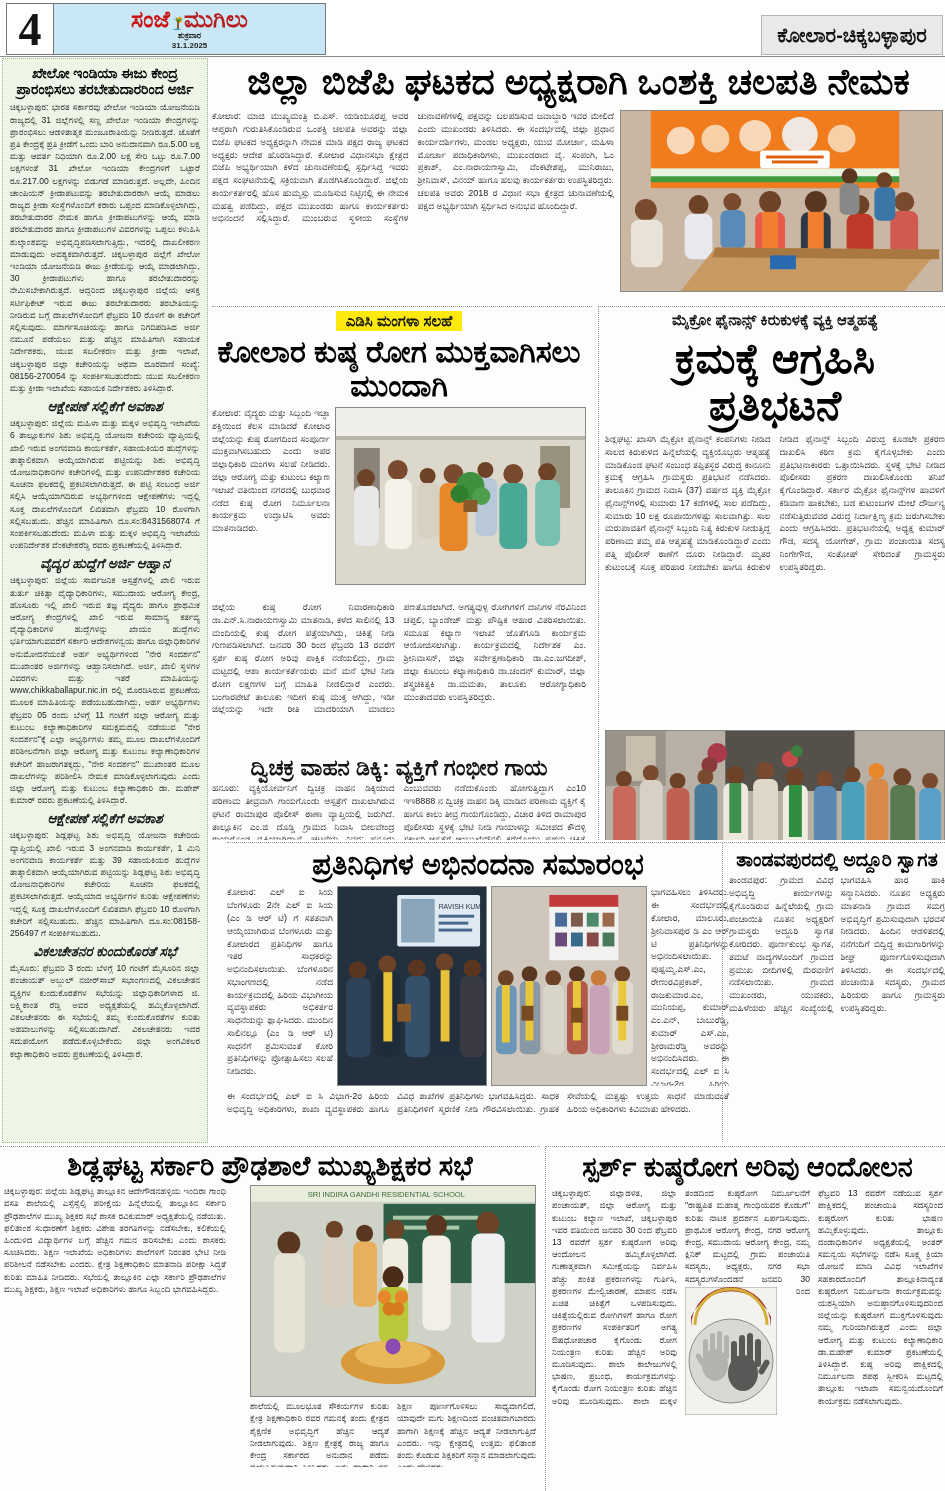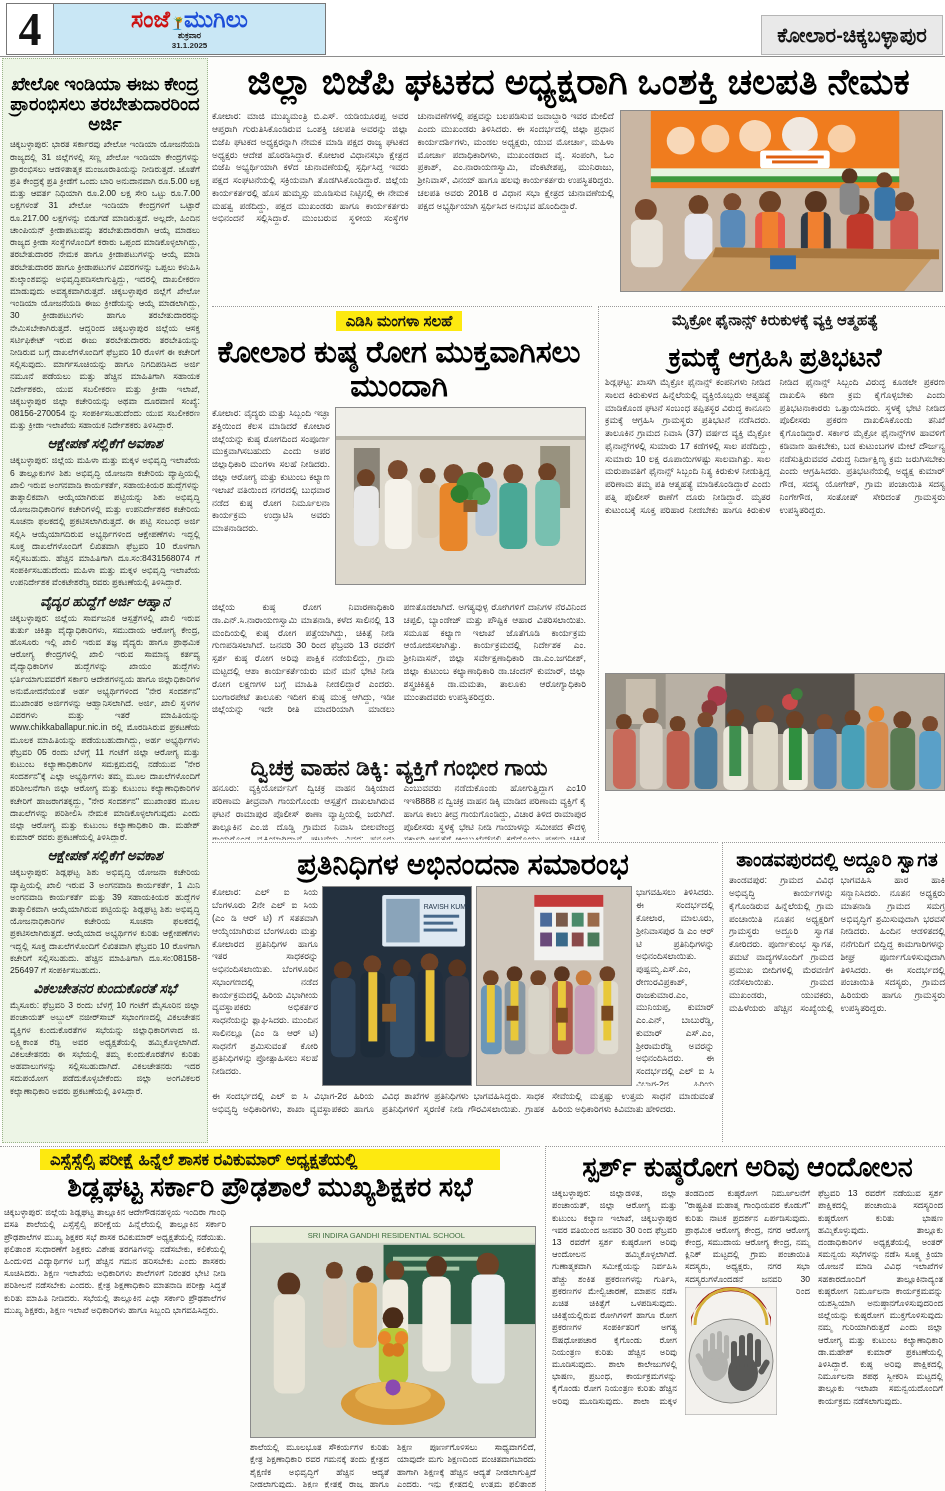--- a/index.html
+++ b/index.html
@@ -6,76 +6,76 @@
   #page{position:relative;width:945px;height:1491px;background:#fdfdfb;margin:0 auto;
         font-family:"Liberation Sans",sans-serif;color:#141414;overflow:hidden;}
   
   #masthead{position:absolute;left:0;top:0;width:945px;height:56px;border-bottom:1px solid #8c8c8c;background:#fff;}
   .mast-left{position:absolute;left:6px;top:3px;width:318px;height:50px;border:1px solid #777;display:flex;}
   .mast-num{width:46px;background:#fff;display:flex;align-items:center;justify-content:center;
             font-size:46px;font-weight:bold;font-family:"Liberation Serif",serif;border-right:1px solid #777;}
   .mast-logo{flex:1;background:#c9e7f5;display:flex;flex-direction:column;align-items:center;justify-content:center;}
   .mast-name{font-size:23px;font-weight:bold;line-height:1;}
   .mast-name .red{color:#cc1111;}
-  .mast-name .blk{color:#1d4ed8;}
+  .mast-name .blk{color:#b91c1c;}
   .palm{display:inline-block;width:14px;height:16px;vertical-align:middle;}
   .mast-sub{font-size:8px;line-height:1.2;font-weight:bold;color:#222;}
   .mast-right{position:absolute;right:2px;top:15px;width:180px;height:38px;background:#e9e9e9;border:1px solid #b5b5b5;
               display:flex;align-items:center;justify-content:center;font-size:20px;font-weight:bold;}
   
   .art{position:absolute;box-sizing:border-box;overflow:hidden;}
   .body-txt{font-size:9px;line-height:1.42;text-align:justify;color:#1c1c1c;overflow:hidden;}
   .kicker-yellow{display:table;margin:0 auto;background:#fde910;font-weight:bold;padding:1px 10px;}
   .kicker-plain{text-align:center;font-weight:bold;}
   .hl{font-weight:bold;text-align:center;line-height:1.12;color:#000;}
   .photo{position:relative;background:#cfc5b8;border:1px solid #8a8a8a;overflow:hidden;box-sizing:border-box;}
   .photo svg{display:block;width:100%;height:100%;}
   
   #leftcol{left:2px;top:58px;width:206px;height:1085px;background:#edf5e6;border:1px dotted #9ab48a;padding:5px 7px;}
-  #leftcol .hl{font-size:18px;margin:10px 0 4px;}
+  #leftcol .hl{font-size:14px;margin:2px 0 4px;}
   #leftcol .sub-hl{font-size:13.5px;font-weight:bold;text-align:center;margin:5px 0 2px;font-style:italic;}
   #leftcol .body-txt{font-size:8.6px;}
   
   #topart{left:212px;top:58px;width:733px;height:246px;padding-top:4px;}
   #topart .hl{font-size:36px;}
   .toprow{display:flex;gap:6px;margin-top:8px;}
   #topart .cols{width:402px;column-count:2;column-gap:9px;height:180px;}
   
   #lep{left:212px;top:306px;width:380px;height:534px;border-top:1px dotted #999;padding:4px 6px 0 0;}
   #lep .kicker-yellow{font-size:15px;}
   #lep .hl{font-size:30px;margin:4px 0 5px;}
   .leprow{display:flex;gap:5px;height:178px;}
   .leprow .body-txt{width:118px;}
   #lep .cols2{column-count:2;column-gap:9px;height:150px;margin-top:16px;}
   #acc-hl{font-size:22px;font-weight:600;text-align:center;margin:5px 0 3px;line-height:1.05;}
   #acc-body{column-count:2;column-gap:9px;height:108px;}
   
   #fin{left:598px;top:306px;width:347px;height:534px;border-top:1px dotted #999;border-left:1px dotted #999;padding:4px 0 0 6px;}
   #fin .kicker-plain{font-size:15px;}
-  #fin .hl{font-size:26px;margin:14px 0 4px;}
+  #fin .hl{font-size:42px;margin:6px 0 4px;}
   #fin .cols2{column-count:2;column-gap:9px;height:292px;}
   #fin .photo{height:118px;margin-top:5px;}
   
-  #fel{left:212px;top:842px;width:506px;height:300px;border-top:1px dotted #999;padding:2px 4px 0 0;}
+  #fel{left:227px;top:842px;width:506px;height:300px;border-top:1px dotted #999;padding:2px 4px 0 0;}
   #fel .hl{font-size:29px;margin:3px 0 6px;}
   .felrow{display:flex;gap:4px;height:200px;}
   .felrow .tcol{width:106px;}
   .felrow .tcol2{flex:1;}
   #fel .cols3{column-count:3;column-gap:8px;height:54px;margin-top:4px;}
   
   #tan{left:722px;top:842px;width:223px;height:300px;border-top:1px dotted #999;border-left:1px dotted #999;padding:4px 0 0 6px;}
   #tan .hl{font-size:19px;margin:2px 0 4px;}
   #tan .cols2{column-count:2;column-gap:7px;height:260px;}
   
   #sch{left:0;top:1146px;width:540px;height:345px;border-top:1px dotted #999;padding:2px 4px 0 4px;}
   #sch .kicker-yellow{font-size:16.5px;width:440px;}
   #sch .hl{font-size:27px;margin:2px 0 4px;}
   .schrow{display:flex;gap:24px;height:282px;}
   .schrow .tcol{width:222px;font-size:8.6px;}
-  .sch-right{flex:1;display:flex;flex-direction:column;gap:3px;margin-top:20px;}
+  .sch-right{flex:1;display:flex;flex-direction:column;gap:3px;}
   .sch-right .photo{height:212px;}
   .sch-right .cols2{column-count:2;column-gap:8px;flex:1;font-size:8.6px;}
   
   #spa{left:545px;top:1146px;width:400px;height:345px;border-top:1px dotted #999;border-left:1px dotted #999;padding:2px 2px 0 6px;}
   #spa .hl{font-size:27px;margin:3px 0 5px;}
   #spa .cols3{column-count:3;column-gap:8px;height:300px;font-size:8.6px;}
   #lep-logo{display:inline-block;width:92px;height:128px;vertical-align:top;margin:2px 0;}
 </style>
 </head>
 <body>
@@ -318,21 +318,20 @@
     </div>
     <div class="cols3 body-txt">ಈ ಸಂದರ್ಭದಲ್ಲಿ ಎಲ್ ಐ ಸಿ ವಿಭಾಗ-2ರ ಹಿರಿಯ ಅಭಿವೃದ್ಧಿ ಅಧಿಕಾರಿಗಳು, ಶಾಖಾ ವ್ಯವಸ್ಥಾಪಕರು ಹಾಗೂ ವಿವಿಧ ಶಾಖೆಗಳ ಪ್ರತಿನಿಧಿಗಳು ಭಾಗವಹಿಸಿದ್ದರು. ಸಾಧಕ ಪ್ರತಿನಿಧಿಗಳಿಗೆ ಸ್ಮರಣಿಕೆ ನೀಡಿ ಗೌರವಿಸಲಾಯಿತು. ಗ್ರಾಹಕ ಸೇವೆಯಲ್ಲಿ ಮತ್ತಷ್ಟು ಉತ್ತಮ ಸಾಧನೆ ಮಾಡುವಂತೆ ಹಿರಿಯ ಅಧಿಕಾರಿಗಳು ಕಿವಿಮಾತು ಹೇಳಿದರು.</div>
   </div>
 
   <div id="tan" class="art">
     <div class="hl">ತಾಂಡವಪುರದಲ್ಲಿ ಅದ್ದೂರಿ ಸ್ವಾಗತ</div>
     <div class="cols2 body-txt">ತಾಂಡವಪುರ: ಗ್ರಾಮದ ವಿವಿಧ ಅಭಿವೃದ್ಧಿ ಕಾರ್ಯಗಳನ್ನು ಕೈಗೊಂಡಿರುವ ಹಿನ್ನೆಲೆಯಲ್ಲಿ ಗ್ರಾಮ ಪಂಚಾಯಿತಿ ನೂತನ ಅಧ್ಯಕ್ಷರಿಗೆ ಗ್ರಾಮಸ್ಥರು ಅದ್ದೂರಿ ಸ್ವಾಗತ ಕೋರಿದರು. ಪೂರ್ಣಕುಂಭ ಸ್ವಾಗತ, ತಮಟೆ ವಾದ್ಯಗಳೊಂದಿಗೆ ಗ್ರಾಮದ ಪ್ರಮುಖ ಬೀದಿಗಳಲ್ಲಿ ಮೆರವಣಿಗೆ ನಡೆಸಲಾಯಿತು. ಗ್ರಾಮದ ಮುಖಂಡರು, ಯುವಕರು, ಮಹಿಳೆಯರು ಹೆಚ್ಚಿನ ಸಂಖ್ಯೆಯಲ್ಲಿ ಭಾಗವಹಿಸಿ ಹಾರ ಹಾಕಿ ಸನ್ಮಾನಿಸಿದರು. ನೂತನ ಅಧ್ಯಕ್ಷರು ಮಾತನಾಡಿ ಗ್ರಾಮದ ಸಮಗ್ರ ಅಭಿವೃದ್ಧಿಗೆ ಶ್ರಮಿಸುವುದಾಗಿ ಭರವಸೆ ನೀಡಿದರು. ಹಿಂದಿನ ಆಡಳಿತದಲ್ಲಿ ನನೆಗುದಿಗೆ ಬಿದ್ದಿದ್ದ ಕಾಮಗಾರಿಗಳನ್ನು ಶೀಘ್ರ ಪೂರ್ಣಗೊಳಿಸುವುದಾಗಿ ತಿಳಿಸಿದರು. ಈ ಸಂದರ್ಭದಲ್ಲಿ ಪಂಚಾಯಿತಿ ಸದಸ್ಯರು, ಗ್ರಾಮದ ಹಿರಿಯರು ಹಾಗೂ ಗ್ರಾಮಸ್ಥರು ಉಪಸ್ಥಿತರಿದ್ದರು.</div>
   </div>
 
   <div id="sch" class="art">
-    <div class="kicker-yellow">ಎಸ್ಸೆಸ್ಸೆಲ್ಸಿ ಪರೀಕ್ಷೆ ಹಿನ್ನೆಲೆ ಶಾಸಕ ರವಿಕುಮಾರ್ ಅಧ್ಯಕ್ಷತೆಯಲ್ಲಿ</div>
     <div class="hl">ಶಿಡ್ಲಘಟ್ಟ ಸರ್ಕಾರಿ ಪ್ರೌಢಶಾಲೆ ಮುಖ್ಯಶಿಕ್ಷಕರ ಸಭೆ</div>
     <div class="schrow">
       <div class="tcol body-txt">ಚಿಕ್ಕಬಳ್ಳಾಪುರ: ಜಿಲ್ಲೆಯ ಶಿಡ್ಲಘಟ್ಟ ತಾಲ್ಲೂಕಿನ ಆದೇಗೌಡನಹಳ್ಳಿಯ ಇಂದಿರಾ ಗಾಂಧಿ ವಸತಿ ಶಾಲೆಯಲ್ಲಿ ಎಸ್ಸೆಸ್ಸೆಲ್ಸಿ ಪರೀಕ್ಷೆಯ ಹಿನ್ನೆಲೆಯಲ್ಲಿ ತಾಲ್ಲೂಕಿನ ಸರ್ಕಾರಿ ಪ್ರೌಢಶಾಲೆಗಳ ಮುಖ್ಯ ಶಿಕ್ಷಕರ ಸಭೆ ಶಾಸಕ ರವಿಕುಮಾರ್ ಅಧ್ಯಕ್ಷತೆಯಲ್ಲಿ ನಡೆಯಿತು. ಫಲಿತಾಂಶ ಸುಧಾರಣೆಗೆ ಶಿಕ್ಷಕರು ವಿಶೇಷ ತರಗತಿಗಳನ್ನು ನಡೆಸಬೇಕು, ಕಲಿಕೆಯಲ್ಲಿ ಹಿಂದುಳಿದ ವಿದ್ಯಾರ್ಥಿಗಳ ಬಗ್ಗೆ ಹೆಚ್ಚಿನ ಗಮನ ಹರಿಸಬೇಕು ಎಂದು ಶಾಸಕರು ಸೂಚಿಸಿದರು. ಶಿಕ್ಷಣ ಇಲಾಖೆಯ ಅಧಿಕಾರಿಗಳು ಶಾಲೆಗಳಿಗೆ ನಿರಂತರ ಭೇಟಿ ನೀಡಿ ಪರಿಶೀಲನೆ ನಡೆಸಬೇಕು ಎಂದರು. ಕ್ಷೇತ್ರ ಶಿಕ್ಷಣಾಧಿಕಾರಿ ಮಾತನಾಡಿ ಪರೀಕ್ಷಾ ಸಿದ್ಧತೆ ಕುರಿತು ಮಾಹಿತಿ ನೀಡಿದರು. ಸಭೆಯಲ್ಲಿ ತಾಲ್ಲೂಕಿನ ಎಲ್ಲಾ ಸರ್ಕಾರಿ ಪ್ರೌಢಶಾಲೆಗಳ ಮುಖ್ಯ ಶಿಕ್ಷಕರು, ಶಿಕ್ಷಣ ಇಲಾಖೆ ಅಧಿಕಾರಿಗಳು ಹಾಗೂ ಸಿಬ್ಬಂದಿ ಭಾಗವಹಿಸಿದ್ದರು.</div>
       <div class="sch-right">
         <div class="photo">
           <svg viewBox="0 0 300 212" preserveAspectRatio="none">
             <rect width="300" height="212" fill="#cfd2c6"></rect>
             <rect x="0" y="0" width="300" height="16" fill="#e8ecda"></rect>
             <text x="60" y="11" font-size="8" fill="#3a6a3a" font-family="Liberation Sans,sans-serif">SRI INDIRA GANDHI RESIDENTIAL SCHOOL</text>
             <rect x="140" y="18" width="160" height="80" fill="#2e5e46"></rect>

